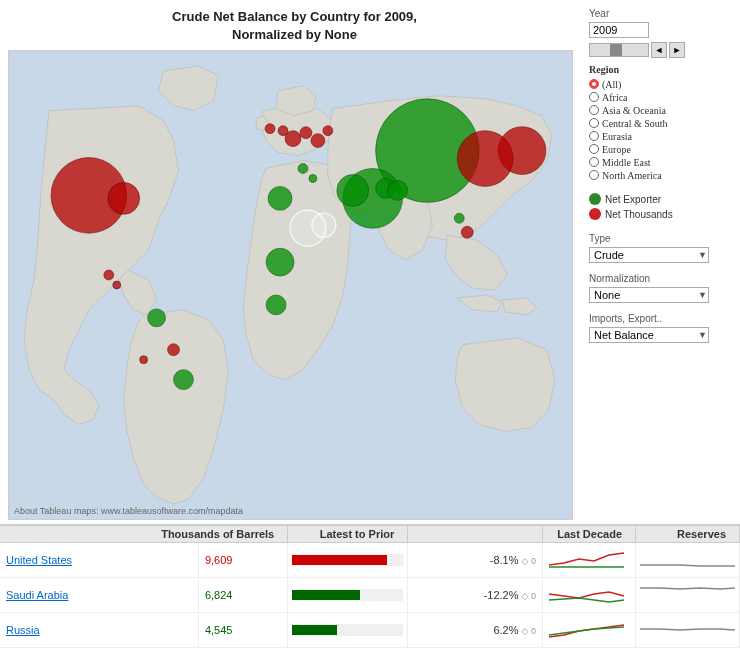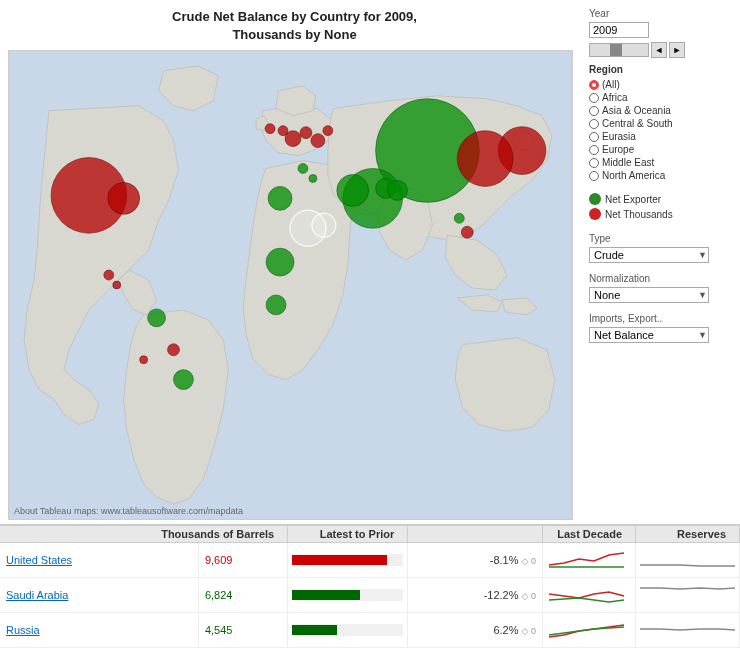--- a/index.html
+++ b/index.html
@@ -101,30 +101,31 @@
       border: 1px solid #aaa;
       cursor: pointer;
       display: flex;
       align-items: center;
       justify-content: center;
       font-size: 9px;
     }
     .region-section {
       border: none;
       padding: 0;
+      font-family: Liberation Serif, serif;
     }
     .region-label-main {
       font-size: 10px;
       font-weight: bold;
       color: #333;
       margin-bottom: 4px;
     }
     .radio-item {
       display: flex;
-      align-items: flex-end;
+      align-items: flex-start;
       gap: 3px;
       margin-bottom: 2px;
       cursor: pointer;
     }
     .radio-circle {
       width: 10px;
       height: 10px;
       border-radius: 50%;
       border: 1px solid #666;
       display: inline-flex;
@@ -286,21 +287,21 @@
   </style>
 </head>
 <body>
 
 <div class="main-container">
   <div class="top-section">
 
     <div class="chart-area">
       <div class="chart-title">
         <span>Crude Net Balance by Country for 2009,</span><br>
-        <span>Thousands by None</span>
+        <span>Normalized by None</span>
       </div>
       <div class="map-container">
         
         <svg class="map-svg" viewBox="0 0 565 470" xmlns="http://www.w3.org/2000/svg">
 
           <rect width="565" height="470" fill="#c8d8e8"></rect>
 
           <path d="M40,60 L130,55 L155,70 L165,90 L170,120 L160,150 L150,170 L140,200 L120,220 L100,240 L80,260 L70,280 L60,300 L55,320 L65,330 L80,340 L90,355 L85,370 L70,375 L55,365 L45,350 L30,340 L20,320 L15,290 L18,260 L25,230 L28,200 L30,170 L32,140 L35,110 L38,80 Z" fill="#d8d8d0" stroke="#b0b0a8" stroke-width="0.5"></path>
 
           <path d="M155,20 L190,15 L210,25 L205,50 L185,60 L165,55 L150,40 Z" fill="#d8d8d0" stroke="#b0b0a8" stroke-width="0.5"></path>

